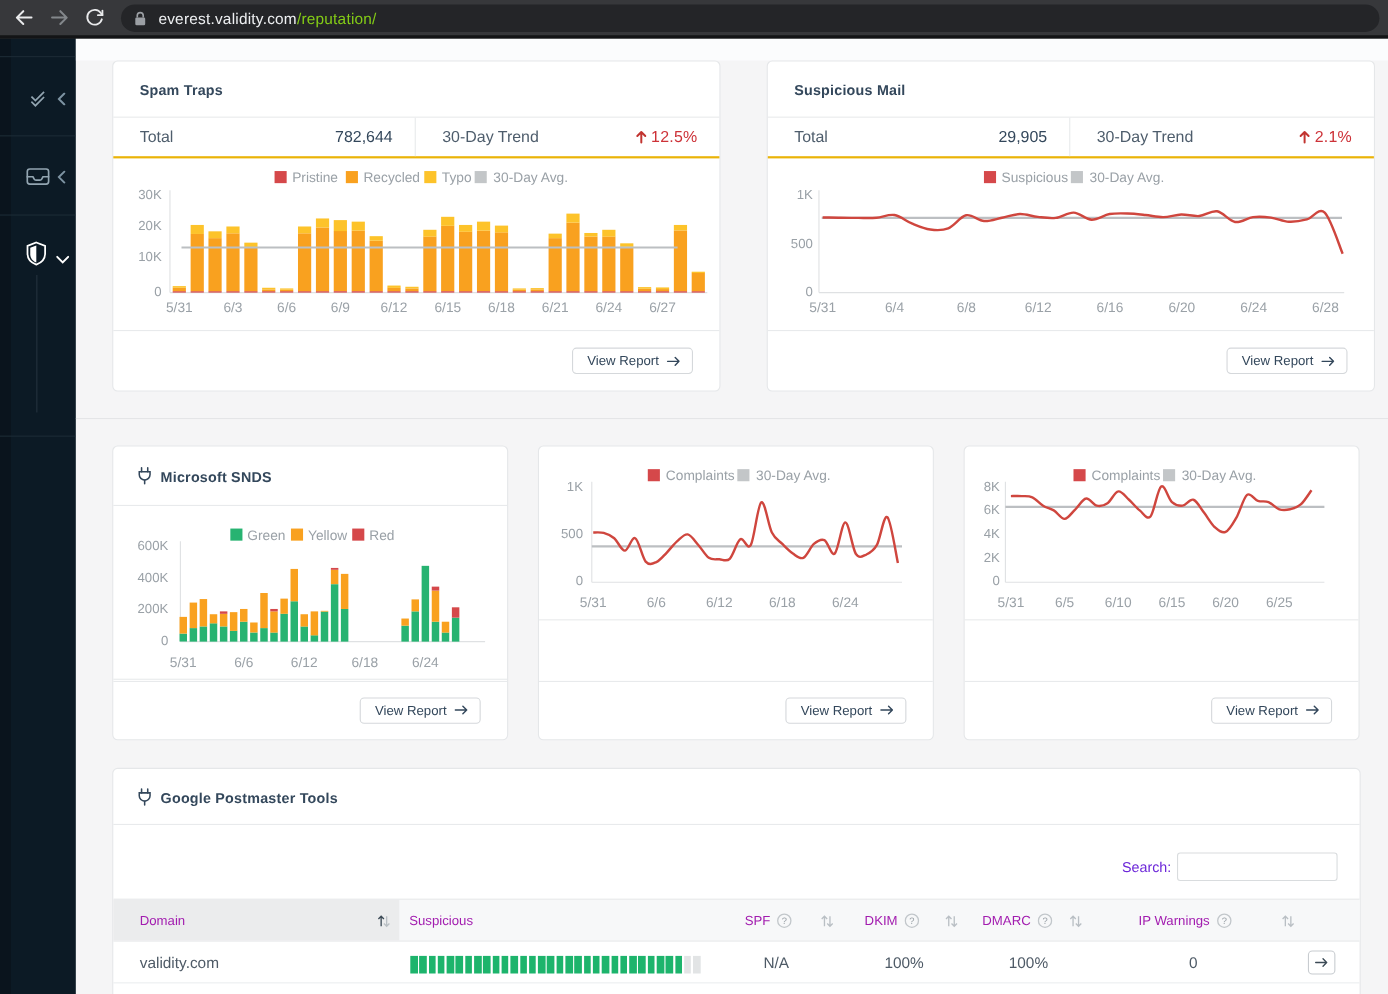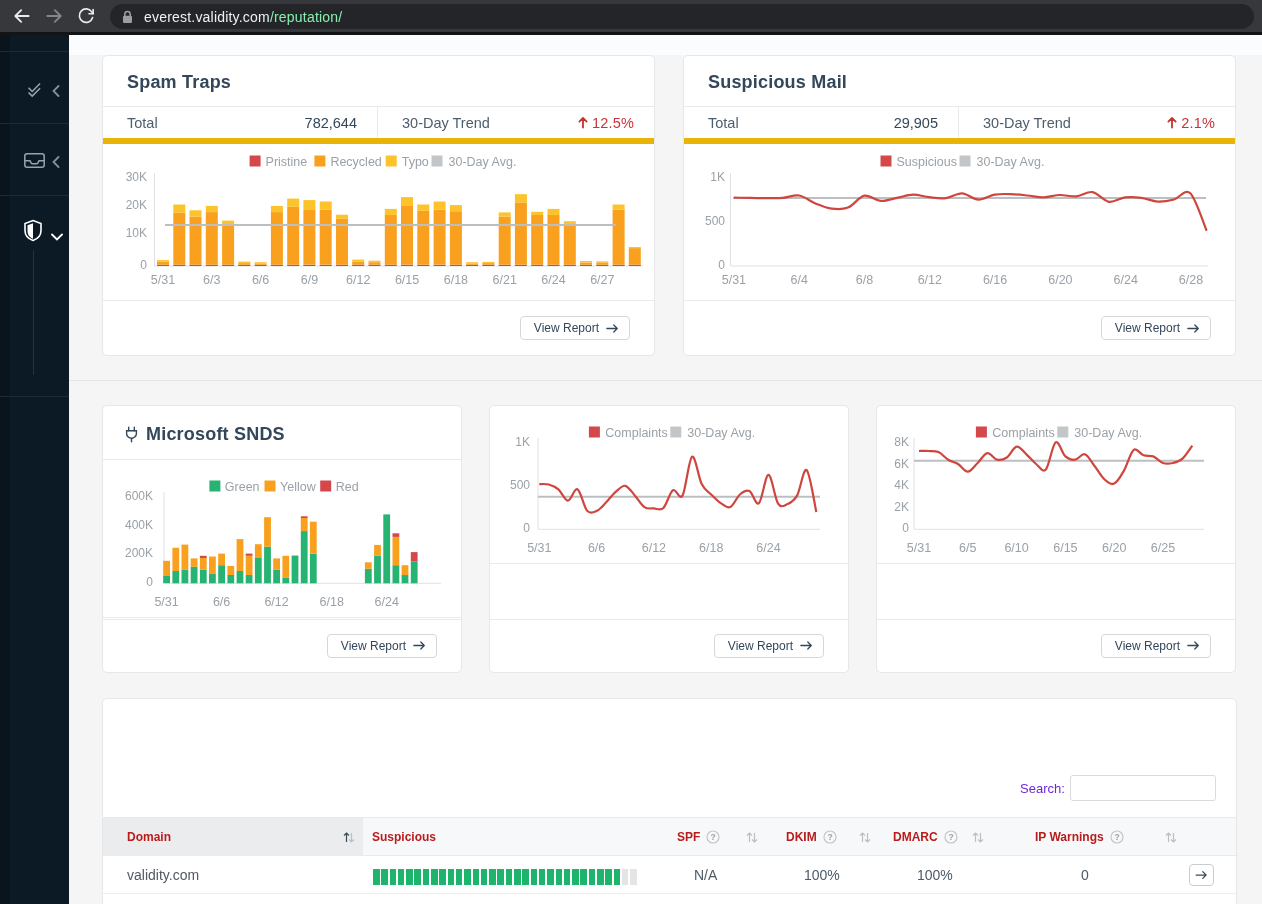--- a/index.html
+++ b/index.html
@@ -2,43 +2,43 @@
 <html><head><meta charset="utf-8"><style>
 * { margin:0; padding:0; box-sizing:border-box; }
 body { width:1262px; height:904px; overflow:hidden; position:relative;
   font-family:"Liberation Sans",sans-serif; background:#f5f5f6; }
 svg text { font-family:"Liberation Sans",sans-serif; }
 .chrome { position:absolute; left:0; top:0; width:1262px; height:35px; background:#37383b; z-index:5; box-shadow:inset 0 -3px 0 #131416; }
 .navic { position:absolute; top:6px; }
 .pill { position:absolute; left:110px; top:4px; width:1144px; height:25px; border-radius:13px;
   background:#242528; display:flex; align-items:center; padding-left:12px; }
 .url { color:#eef0f2; font-size:14px; margin-left:11px; letter-spacing:.2px; }
-.url .path { color:#86efac; }
+.url .path { color:#84cc16; }
 .sidebar { position:absolute; left:0; top:33px; width:69px; height:871px; background:#0c1a25; }
 .sidebar .edge { position:absolute; left:0; top:0; width:10px; height:871px; background:#0a141d; }
 .sep { position:absolute; left:0; width:69px; height:1px; background:#1c2b36; }
 .sicon { position:absolute; }
 .subline { position:absolute; left:33px; top:217px; width:1px; height:125px; background:#24333e; }
 .main { position:absolute; left:69px; top:33px; width:1193px; height:871px; background:#f5f5f6; }
 .card { position:absolute; background:#fff; border:1px solid #e5e7e9; border-radius:5px; }
-.cardtitle { font-size:18px; font-weight:bold; color:#33475b; border-bottom:1px solid #e8eaec; letter-spacing:.2px; }
-.trow { display:flex; height:37px; border-bottom:6px solid #eab308;text-align:center; }
+.cardtitle { font-size:13px; font-weight:bold; color:#33475b; border-bottom:1px solid #e8eaec; letter-spacing:.2px; }
+.trow { display:flex; height:37px; border-bottom:2px solid #eab308;text-align:center; }
 .tcell { display:flex; align-items:center; justify-content:space-between; padding:0 20px 0 24px; }
 .tlab { font-size:14.5px; color:#4e5d6c; }
 .tval { font-size:14.5px; color:#33475b; }
 .tred { font-size:14.5px; color:#cd3238; letter-spacing:.2px; display:flex; align-items:center; }
 .cardfoot { position:absolute; bottom:0; left:0; right:0; height:55px; border-top:1px solid #e8eaec;
   display:flex; align-items:center; justify-content:flex-end; padding-right:24px; }
 .vrbtn { display:flex; align-items:center; height:24px; padding:0 10px 0 13px; border:1px solid #d5d8db;
   border-radius:4px; font-size:12px; color:#33475b; background:#fff; }
 .hdiv { position:absolute; left:0; top:347px; width:1193px; height:1px; background:#e4e5e7; }
 .search { position:absolute; font-size:13px; color:#6d28d9; }
 .sinput { position:absolute; width:146px; height:26px; border:1px solid #d9dcde; border-radius:3px; background:#fff; }
 .thead { position:absolute; left:0; top:118px; width:1133px; height:39px; background:#f7f8f9;
-  border-top:1px solid #e9eaec; border-bottom:1px solid #e9eaec; font-size:12px; font-weight:bold; color:#b91c1c; }
+  border-top:1px solid #e9eaec; border-bottom:1px solid #e9eaec; font-size:12px; font-weight:normal; color:#a21caf; }
 .thead .dcell { position:absolute; left:0; top:0; width:260px; height:37px; background:#ebeced; }
 .hitem { position:absolute; top:12px; }
 .trowdata { position:absolute; left:0; top:157px; width:1133px; height:38px; border-bottom:1px solid #eceeef;
   font-size:14px; color:#4e5a66; }
 .ditem { position:absolute; top:11px; }
 .repbar { position:absolute; left:270px; top:13px; display:flex; }
 .seg { width:6.5px; height:16px; background:#1db46c; margin-right:1.8px; }
 .seg.gray { background:#e2e4e5; }
 .rowbtn { position:absolute; left:1086px; top:8px; width:25px; height:22px; border:1px solid #c8ccd0; border-radius:4px;
   display:flex; align-items:center; justify-content:center; background:#fff; }
@@ -241,21 +241,21 @@
         </svg>
       </div>
   <div class="cardfoot">
         <div class="vrbtn">View Report<svg width="13" height="11" viewBox="0 0 15 12" style="margin-left:7px">
             <g fill="none" stroke="#33475b" stroke-width="1.5" stroke-linecap="round" stroke-linejoin="round">
               <path d="M1 6h12M9 2l4 4-4 4"></path>
             </g>
           </svg></div>
       </div>
 </div>
-  <div class="card" style="left:614px;top:22px;width:553px;height:301px">
+  <div class="card" style="left:628px;top:22px;width:553px;height:301px">
   <div class="cardtitle" style="height:51px;line-height:52px;padding-left:24px">Suspicious Mail</div>
   <div class="trow">
     <div class="tcell" style="width:275px;border-right:1px solid #e8eaec">
           <span class="tlab">Total</span>
           <span class="tval">29,905</span>
         </div>
     <div class="tcell" style="flex:1">
           <span class="tlab">30-Day Trend</span>
           <span class="tred"><svg width="10" height="13" viewBox="0 0 11 13" style="margin-right:4px">
               <g fill="none" stroke="#c23531" stroke-width="2" stroke-linecap="round" stroke-linejoin="round">
@@ -436,20 +436,27 @@
       </div>
   <div class="cardfoot" style="height:53px">
         <div class="vrbtn">View Report<svg width="13" height="11" viewBox="0 0 15 12" style="margin-left:7px">
             <g fill="none" stroke="#33475b" stroke-width="1.5" stroke-linecap="round" stroke-linejoin="round">
               <path d="M1 6h12M9 2l4 4-4 4"></path>
             </g>
           </svg></div>
       </div>
 </div>
   <div class="card" style="left:33px;top:664.5px;width:1135px;height:243px">
+    <div class="cardtitle" style="height:51px;line-height:53px;padding-left:21px"><svg width="15" height="17" viewBox="0 0 15 17" style="vertical-align:-3px;margin-right:7px">
+          <g fill="none" stroke="#33475b" stroke-width="1.4" stroke-linecap="round">
+            <path d="M4.7 1.2v3.6M10.3 1.2v3.6"></path>
+            <path d="M2.6 4.8h9.8v2.6a4.9 4.9 0 0 1-9.8 0z"></path>
+            <path d="M7.5 12.6v3.2"></path>
+          </g>
+        </svg>Google Postmaster Tools</div>
     <div class="search" style="left:917px;top:82px">Search:</div>
     <div class="sinput" style="left:967px;top:76px"></div>
     <div class="thead">
       <div class="dcell"></div>
       <div class="hitem" style="left:24px">Domain</div>
       <div class="hitem" style="left:240px;top:13px"><svg width="12" height="13" viewBox="0 0 12 13">
             <g stroke-width="1.2" fill="none">
               <path d="M3.5 11V2M1 4.5L3.5 2 6 4.5" stroke="#3c4a56"></path>
               <path d="M8.5 2v9M6 8.5L8.5 11 11 8.5" stroke="#b9bfc4"></path>
             </g>

